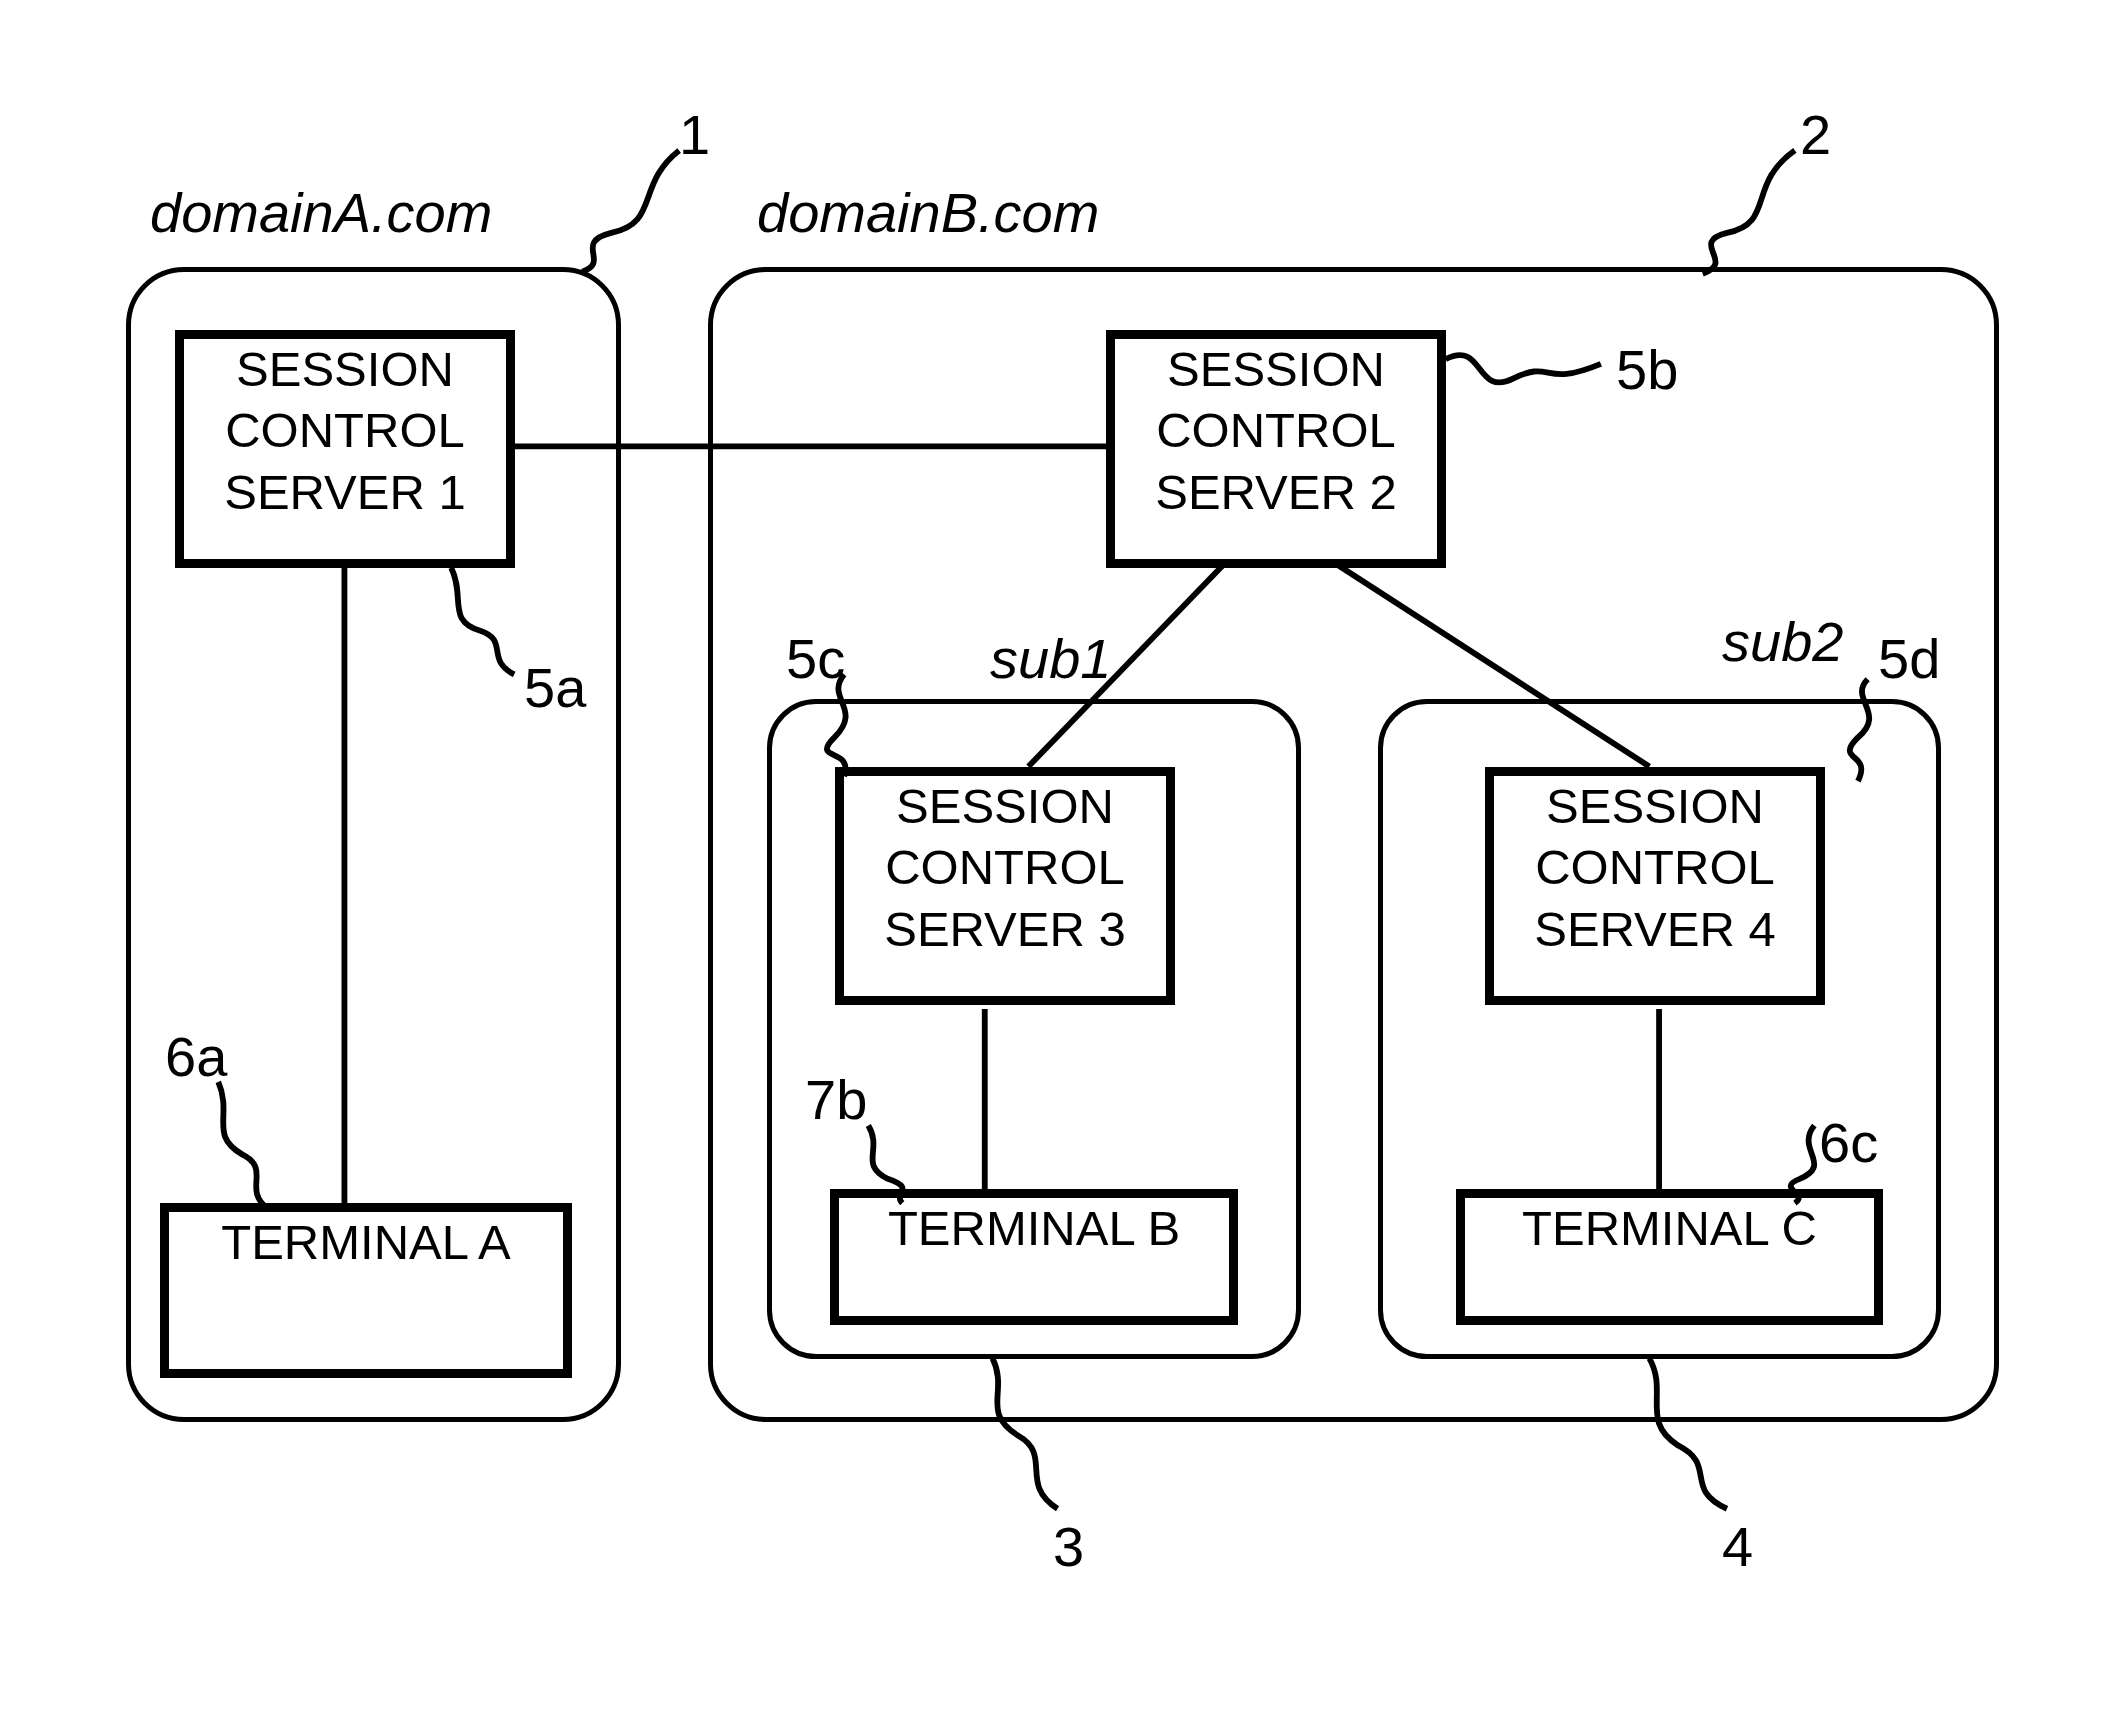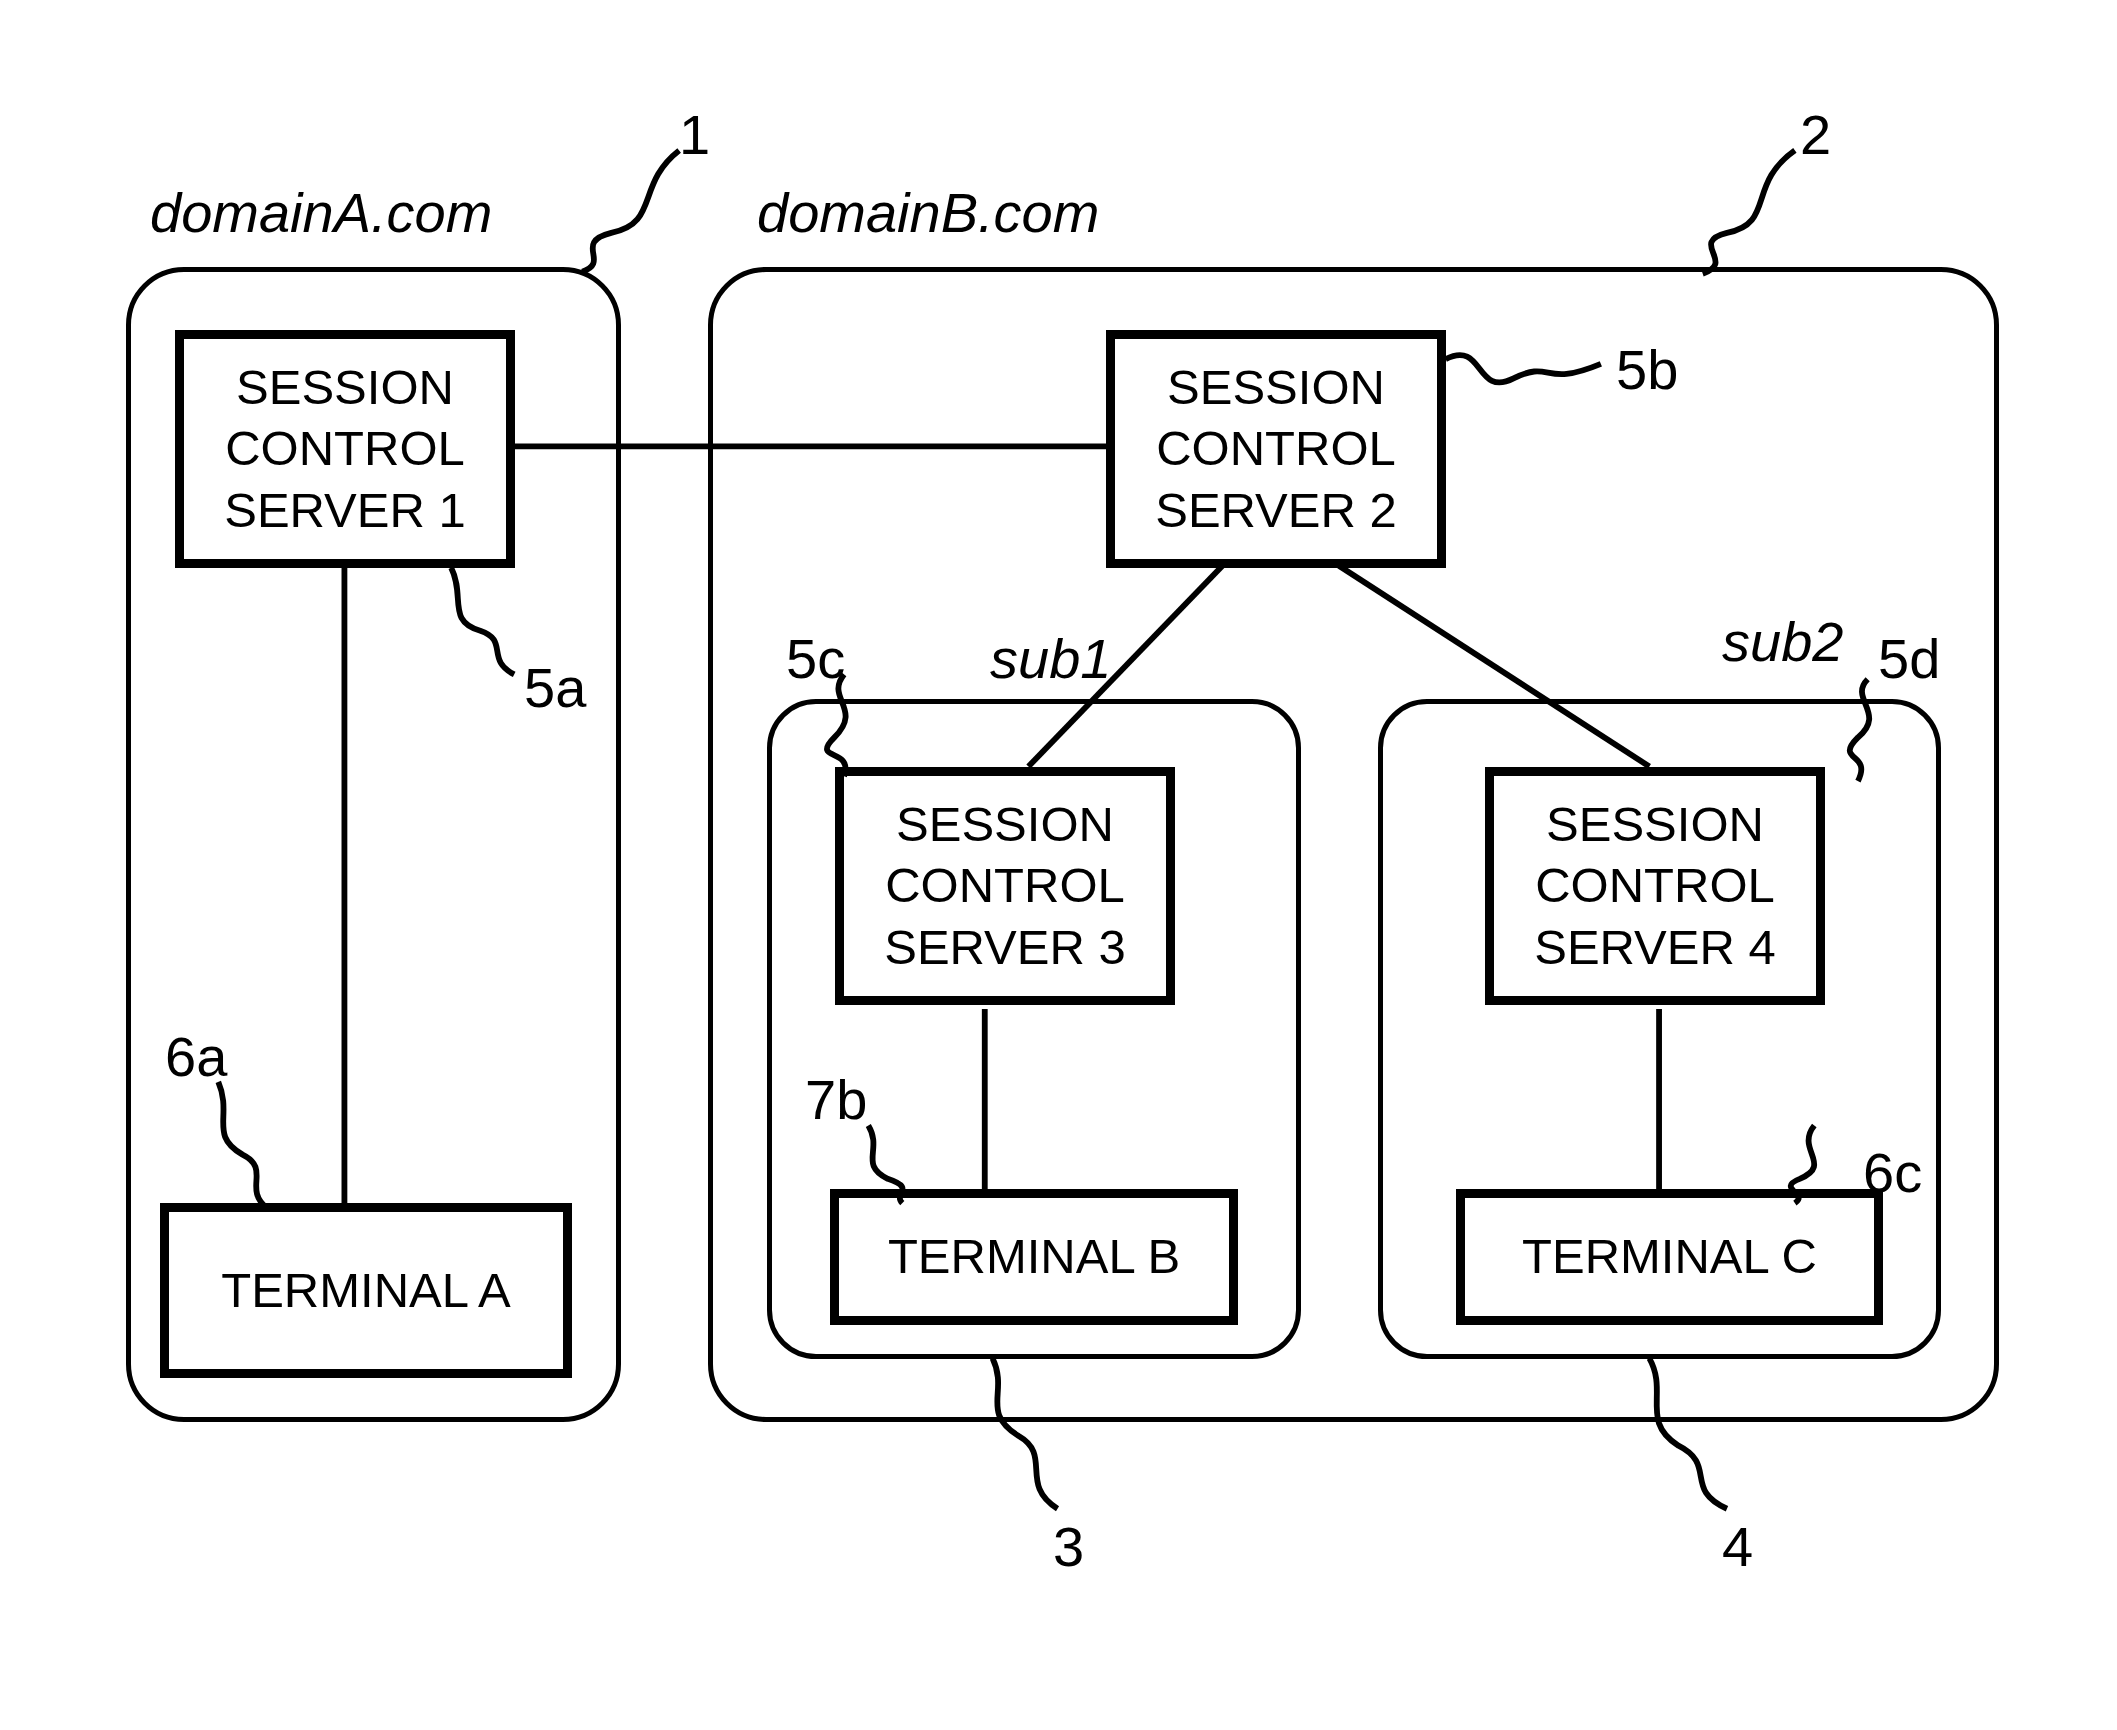--- a/index.html
+++ b/index.html
@@ -22,21 +22,20 @@
   .sub-box {
     position: absolute;
     border: 5.8px solid #000;
     border-radius: 49px;
   }
   .node-box {
     position: absolute;
     border: 9.7px solid #000;
     background: #fff;
     display: flex;
-    align-items: center;
     justify-content: center;
     text-align: center;
     line-height: 1.25;
     z-index: 5;
   }
   .node-box span {
     white-space: pre;
     font-weight: 400;
     font-size: 49px;
   }
@@ -134,21 +133,21 @@
   <div class="label" style="left:679px; top:102px;">1</div>
   <div class="label" style="left:1800px; top:102px;">2</div>
   <div class="label" style="left:1053px; top:1514px;">3</div>
   <div class="label" style="left:1722px; top:1514px;">4</div>
   <div class="label" style="left:524px; top:655px;">5a</div>
   <div class="label" style="left:1616px; top:325px;margin-top:12px;">5b</div>
   <div class="label" style="left:786px; top:626px;">5c</div>
   <div class="label" style="left:1878px; top:626px;">5d</div>
   <div class="label" style="left:165px; top:1024px;">6a</div>
   <div class="label" style="left:805px; top:1067px;">7b</div>
-  <div class="label" style="left:1819px; top:1140px;margin-left:44px;">6c</div>
+  <div class="label" style="left:1819px; top:1110px;">6c</div>
 
   <svg class="squiggles" viewBox="0 0 2182 1783" width="2117" height="1730">
 
     <path d="M 700 155  C 655 190, 680 230, 630 240 C 590 250, 630 270, 600 280" stroke="#000" stroke-width="6" fill="none"></path>
 
     <path d="M 1850 155 C 1800 190, 1830 230, 1780 240 C 1740 250, 1790 270, 1755 282" stroke="#000" stroke-width="6" fill="none"></path>
 
     <path d="M 465 585  C 480 615, 460 640, 495 650 C 525 660, 500 680, 530 695" stroke="#000" stroke-width="6" fill="none"></path>
 
     <path d="M 1490 370 C 1530 350, 1520 410, 1560 390 C 1600 370, 1590 400, 1650 375" stroke="#000" stroke-width="6" fill="none"></path>

